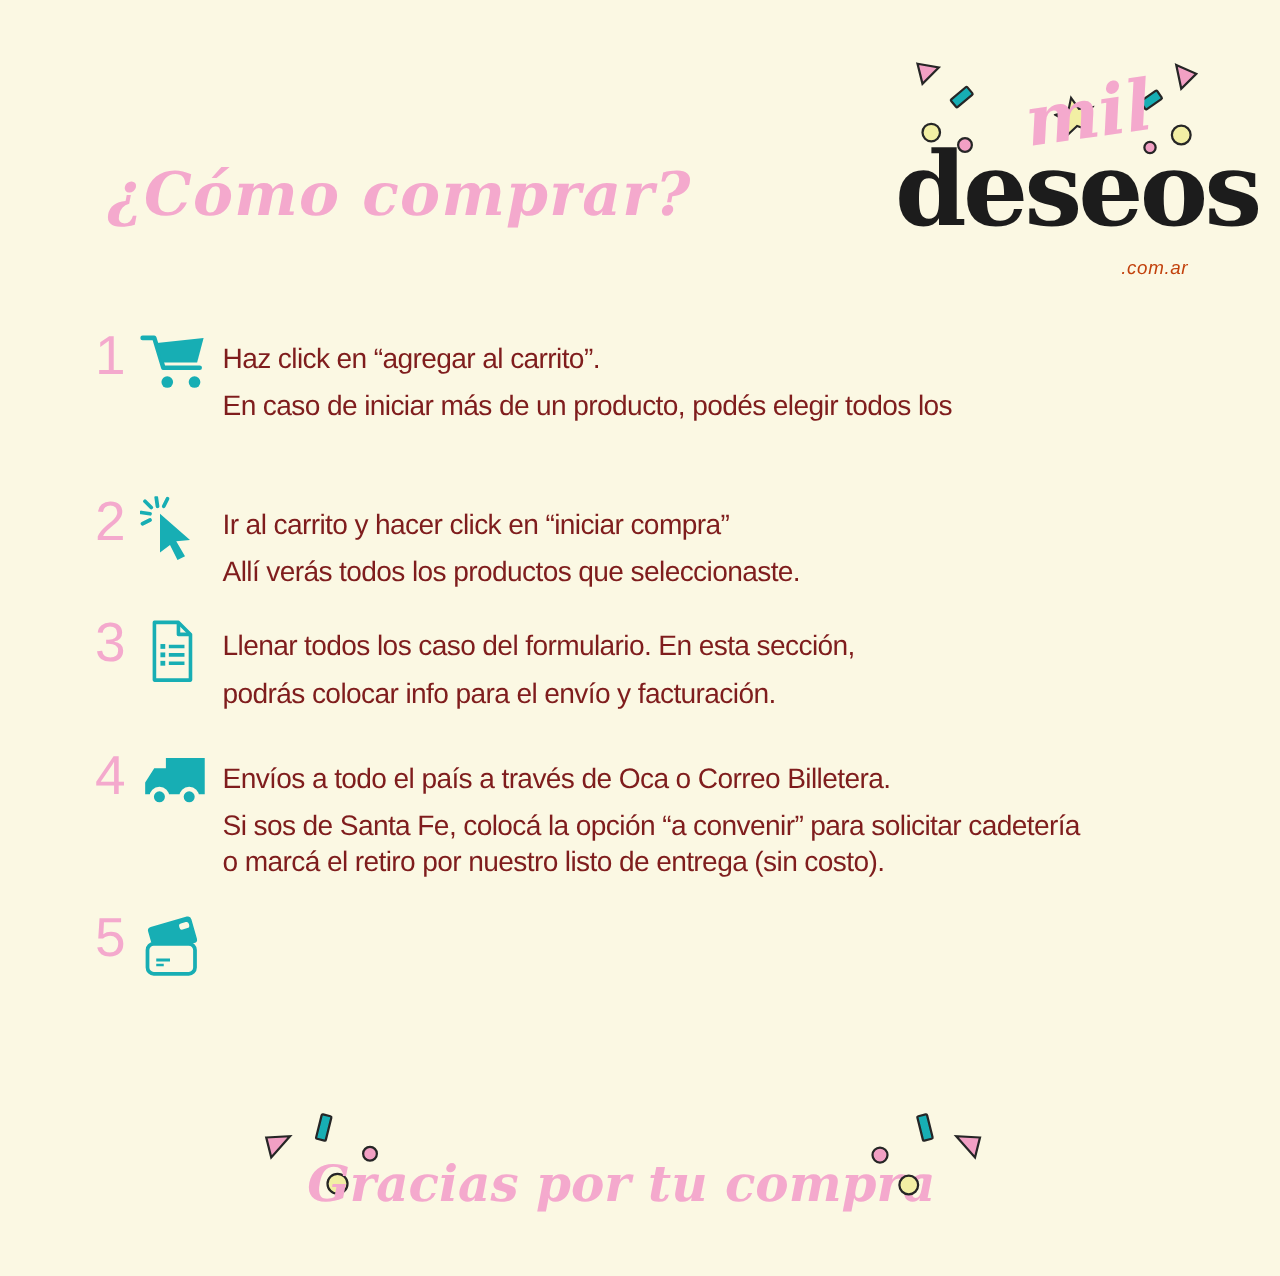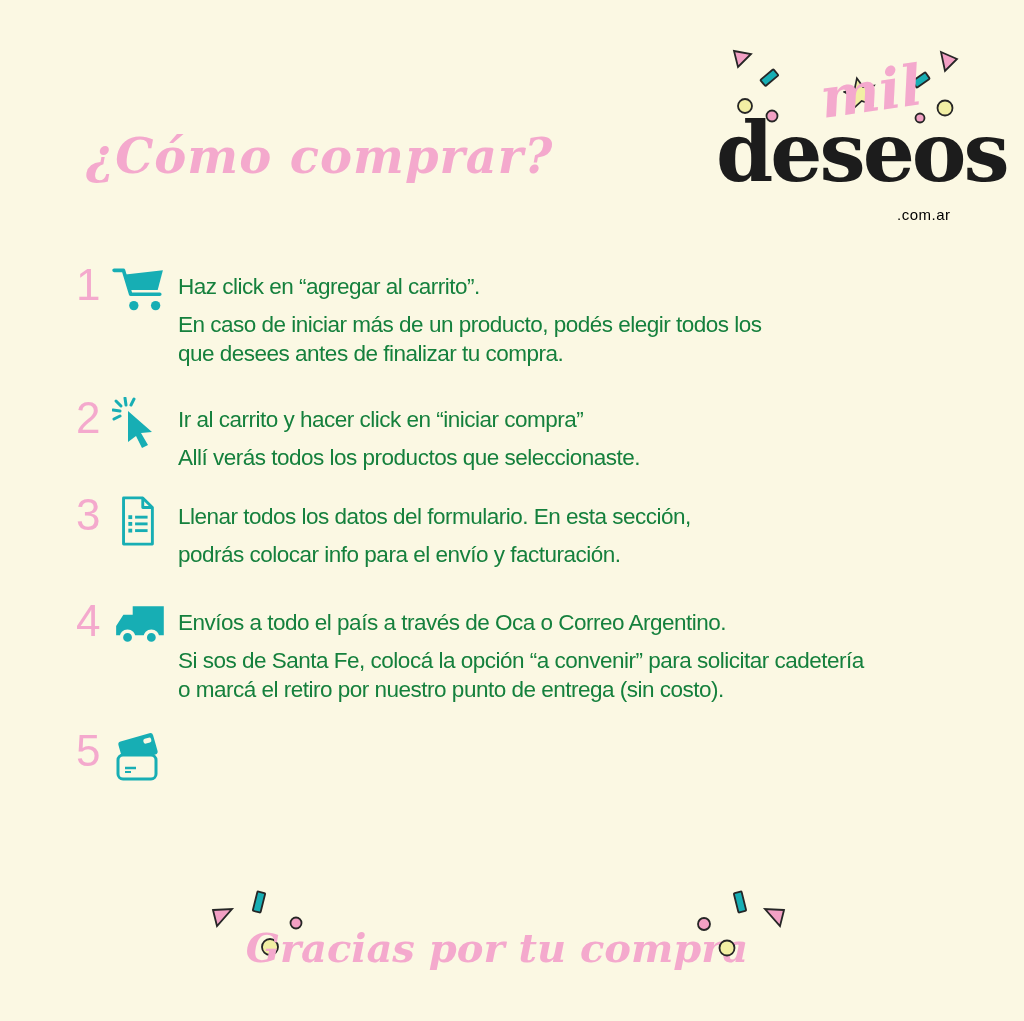--- a/index.html
+++ b/index.html
@@ -19,37 +19,37 @@
     font-family:"DejaVu Serif",serif;font-style:italic;font-weight:bold;
     font-size:56px;color:#F4A9CD;transform:rotate(-8deg);
   }
   .logo-deseos{
     position:absolute;left:716px;top:104px;
     font-family:"DejaVu Serif",serif;font-weight:bold;
     font-size:82px;color:#1c1c1c;letter-spacing:-3px;white-space:nowrap;
   }
   .logo-domain{
     position:absolute;left:897px;top:206px;
-    font-size:15px;color:#000000;letter-spacing:.5px;
+    font-size:15px;color:#c2410c;letter-spacing:.5px;font-style:italic;
   }
   .deco{position:absolute;}
   
   .step{
     position:absolute;left:76px;
     display:grid;grid-template-columns:36px 66px auto;align-items:start;
   }
   .num{
     font-size:44px;line-height:50px;color:#F4A9CD;
     font-family:"Liberation Sans",sans-serif;
   }
   .icon{width:56px;height:56px;padding-top:4px;}
   .icon svg{display:block;}
   .lines{padding-top:12px;}
   .line{
-    font-size:22.5px;line-height:29px;color:#15803d;
+    font-size:22.5px;line-height:29px;color:#7f1d1d;
     letter-spacing:-0.5px;white-space:nowrap;
   }
   .lead{margin-bottom:9px;}
   
   .thanks{
     position:absolute;left:497px;top:882px;transform:translateX(-50%);
     font-family:"DejaVu Serif",serif;font-style:italic;font-weight:bold;
     font-size:40px;color:#F4A9CD;white-space:nowrap;margin-top:42px;
   }
 </style>
@@ -85,21 +85,20 @@
       <svg width="54" height="50" viewBox="0 0 52 48">
         <path d="M2 6h9l7 23h28" fill="none" stroke="#17AEB4" stroke-width="3.5" stroke-linecap="round" stroke-linejoin="round"></path>
         <polygon points="13,10 49,6 44,25 17,25" fill="#17AEB4"></polygon>
         <circle cx="21" cy="40" r="4.5" fill="#17AEB4"></circle>
         <circle cx="42" cy="40" r="4.5" fill="#17AEB4"></circle>
       </svg>
     </div>
     <div class="lines">
         <div class="line lead">Haz click en “agregar al carrito”.</div>
         <div class="line">En caso de iniciar más de un producto, podés elegir todos los</div>
-        <div class="line">que desees antes de finalizar tu compra.</div>
       </div>
   </div>
 
   <div class="step" style="top:393px">
     <div class="num">2</div>
     <div class="icon">
       <svg width="52" height="54" viewBox="0 0 52 54">
         <g stroke="#17AEB4" stroke-width="3" stroke-linecap="round">
           <line x1="13" y1="1" x2="14" y2="8"></line>
           <line x1="1" y1="13" x2="8" y2="14"></line>
@@ -128,38 +127,38 @@
           <rect x="17" y="35" width="4" height="4"></rect>
         </g>
         <g stroke="#17AEB4" stroke-width="3">
           <line x1="24" y1="23" x2="37" y2="23"></line>
           <line x1="24" y1="30" x2="37" y2="30"></line>
           <line x1="24" y1="37" x2="37" y2="37"></line>
         </g>
       </svg>
     </div>
     <div class="lines">
-        <div class="line lead">Llenar todos los datos del formulario. En esta sección,</div>
+        <div class="line lead">Llenar todos los caso del formulario. En esta sección,</div>
         <div class="line">podrás colocar info para el envío y facturación.</div>
       </div>
   </div>
 
   <div class="step" style="top:596px">
     <div class="num">4</div>
     <div class="icon">
       <svg width="58" height="50" viewBox="0 0 56 48">
         <path d="M20 6h30v28H4v-9l7-11h9z" fill="#17AEB4"></path>
         <circle cx="15" cy="36" r="6" fill="#17AEB4" stroke="#FBF8E3" stroke-width="3.5"></circle>
         <circle cx="38" cy="36" r="6" fill="#17AEB4" stroke="#FBF8E3" stroke-width="3.5"></circle>
       </svg>
     </div>
     <div class="lines">
-        <div class="line lead">Envíos a todo el país a través de Oca o Correo Argentino.</div>
+        <div class="line lead">Envíos a todo el país a través de Oca o Correo Billetera.</div>
         <div class="line">Si sos de Santa Fe, colocá la opción “a convenir” para solicitar cadetería</div>
-        <div class="line">o marcá el retiro por nuestro punto de entrega (sin costo).</div>
+        <div class="line">o marcá el retiro por nuestro listo de entrega (sin costo).</div>
       </div>
   </div>
 
   <div class="step" style="top:726px">
     <div class="num">5</div>
     <div class="icon">
       <svg width="56" height="54" viewBox="0 0 56 52">
         <g transform="rotate(-16 26 17)">
           <rect x="8" y="6" width="36" height="22" rx="3" fill="#17AEB4"></rect>
           <rect x="33" y="10" width="8" height="5" rx="2" fill="#FBF8E3"></rect>

